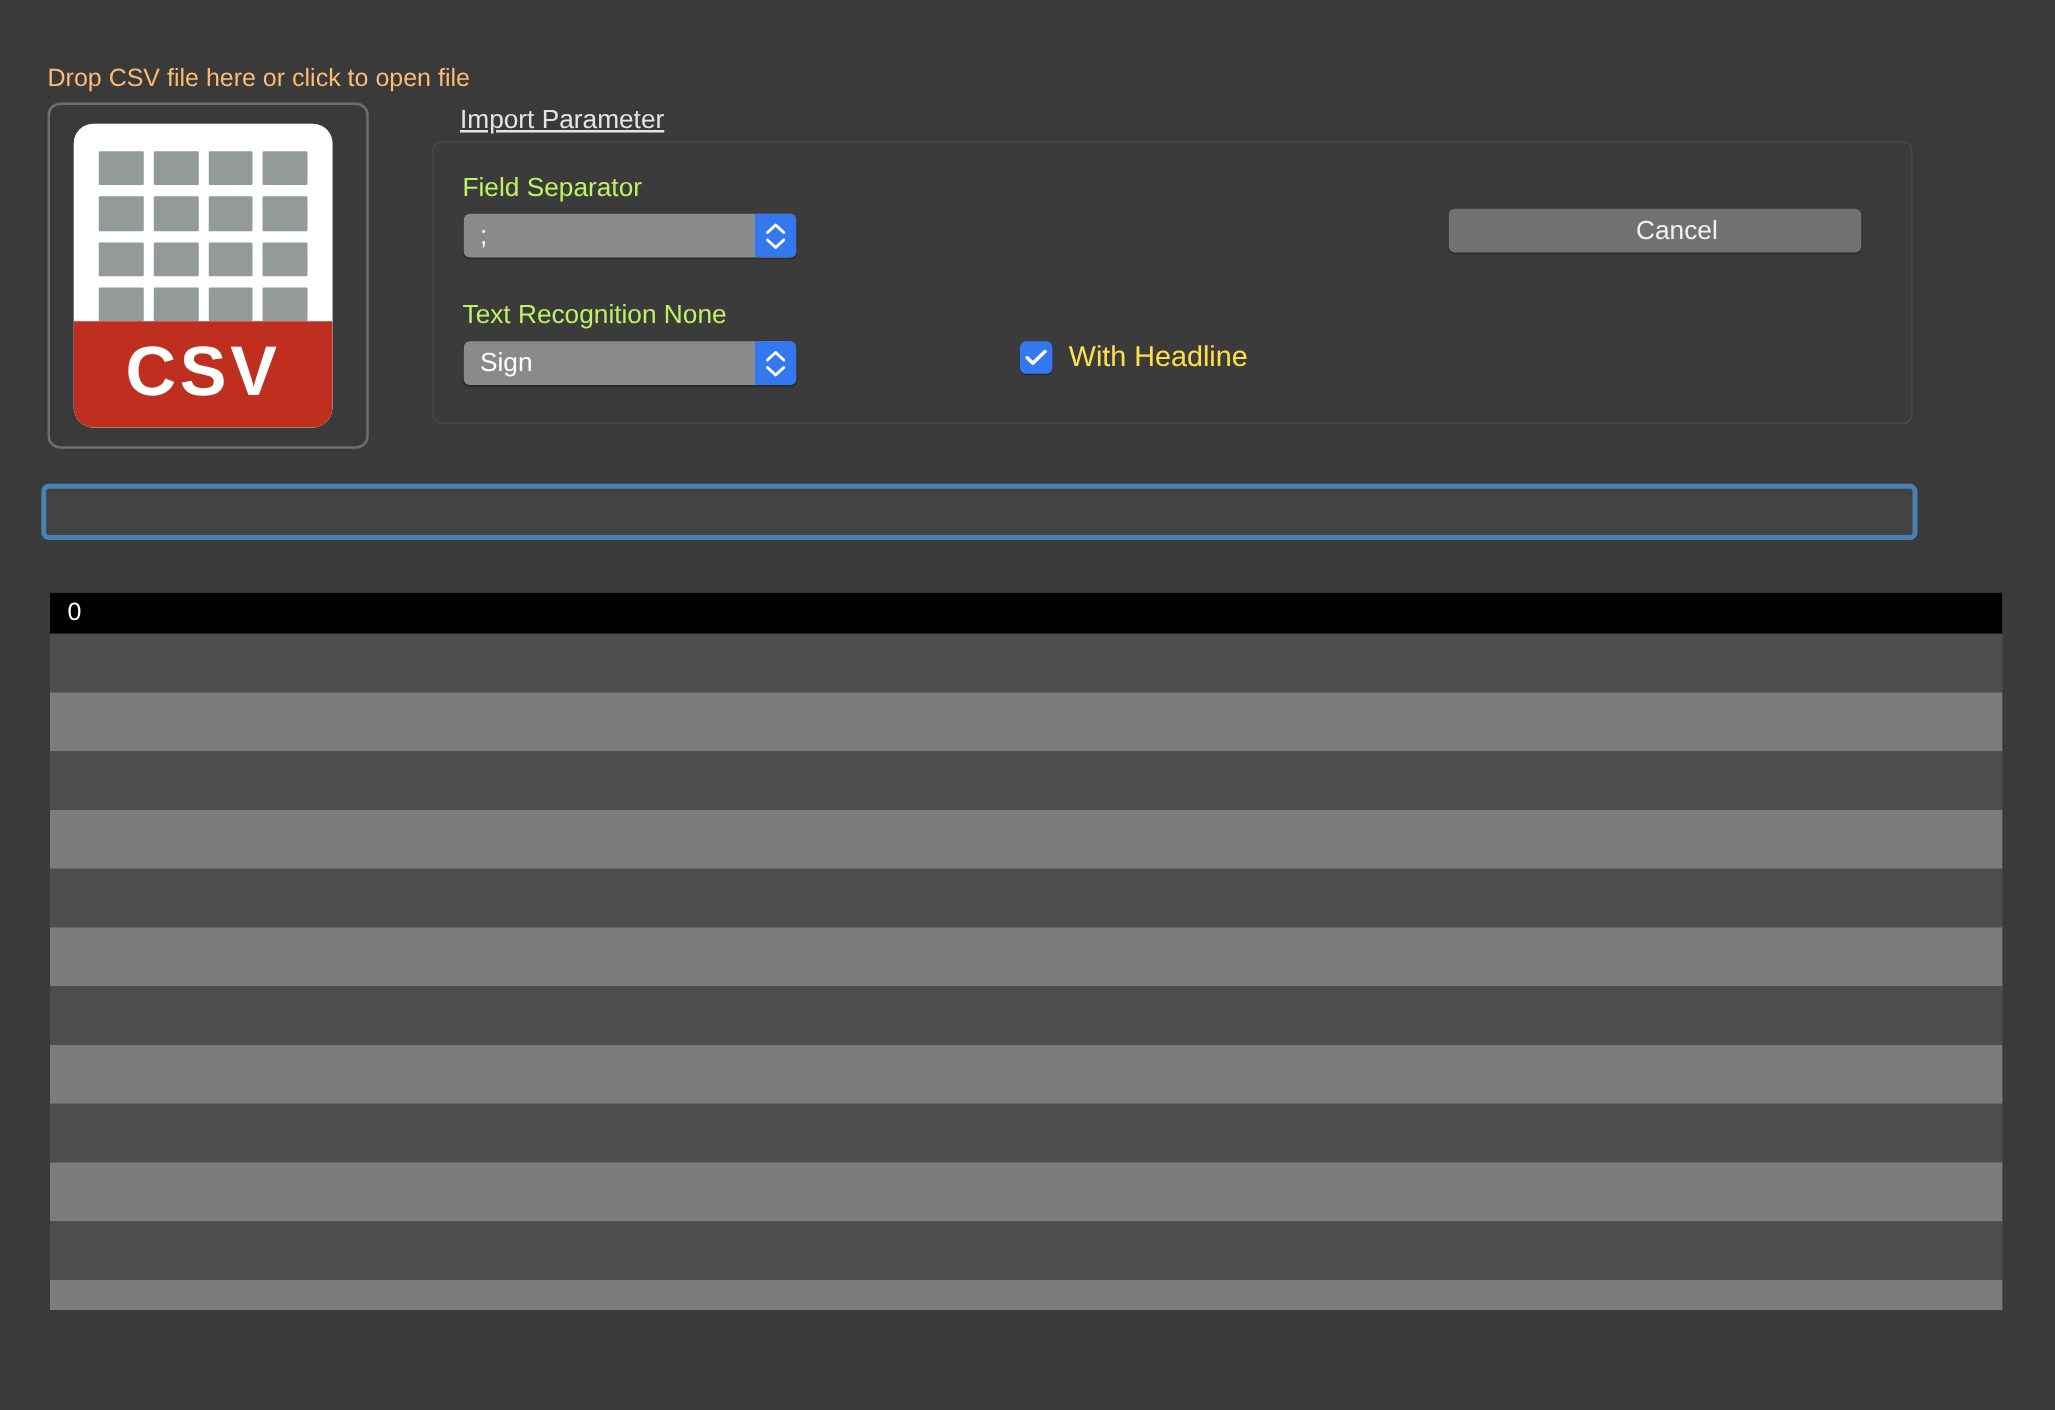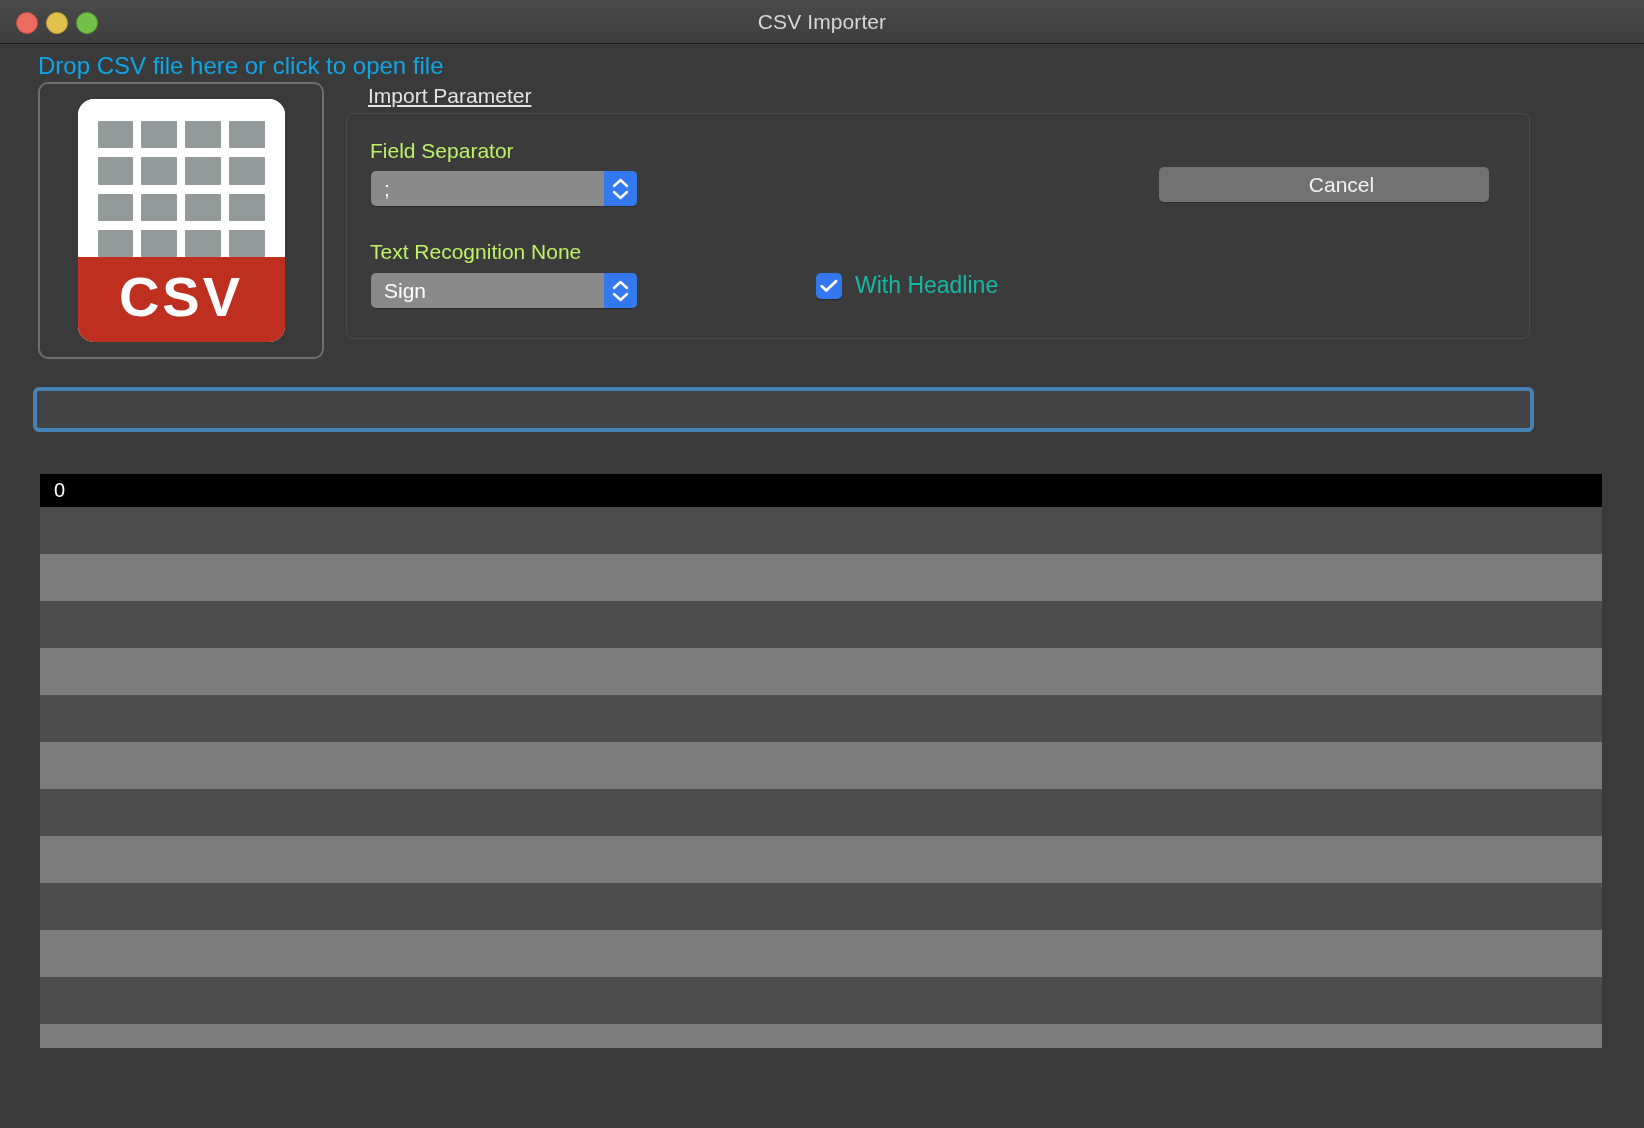--- a/index.html
+++ b/index.html
@@ -53,36 +53,36 @@
     text-align: center;
     font-size: 21px;
     color: #d7d7d7;
     letter-spacing: 0.1px;
   }
 
   
   #drop-hint {
     position: absolute;
     left: 38px; top: 52px;
-    font-size: 24px;
-    color: #0ea5e9;
+    font-size: 20px;
+    color: #fdba74;
   }
 
   
   #dropzone {
     position: absolute;
     left: 38px; top: 82px;
-    width: 286px; height: 277px;
+    width: 257px; height: 277px;
     border: 2px solid #6e6e6e;
     border-radius: 10px;
     box-sizing: border-box;
     background: #3a3a3a;
     display: flex;
     align-items: center;
-    justify-content: center;
+    padding-left: 19px;
   }
 
   
   #csv-icon {
     width: 207px;
     height: 243px;
     border-radius: 16px;
     overflow: hidden;
     background: #ffffff;
     display: flex;
@@ -190,21 +190,21 @@
     width: 26px; height: 26px;
     border-radius: 5px;
     background: #3478f0;
     display: flex;
     align-items: center;
     justify-content: center;
     box-shadow: 0 1px 1px rgba(0,0,0,0.3);
   }
   #checkbox-label {
     font-size: 23px;
-    color: #14b8a6;
+    color: #fde047;
   }
 
   
   .action-btn {
     position: absolute;
     width: 330px;
     height: 35px;
     border-radius: 5px;
     background: #727272;
     color: #f2f2f2;
@@ -251,28 +251,20 @@
     height: 47px;
   }
   .table-row.odd  { background: #4d4d4d; }
   .table-row.even { background: #7c7c7c; }
 </style>
 </head>
 <body>
 
 <div id="window">
 
-  <div id="titlebar">
-    <div id="traffic">
-      <span class="light close"></span>
-      <span class="light min"></span>
-      <span class="light zoom"></span>
-    </div>
-    <div id="window-title">CSV Importer</div>
-  </div>
 
   <div id="drop-hint">Drop CSV file here or click to open file</div>
 
   <div id="dropzone">
     <div id="csv-icon">
       <div id="csv-icon-grid">
         <span class="csv-cell"></span>
         <span class="csv-cell"></span>
         <span class="csv-cell"></span>
         <span class="csv-cell"></span>

